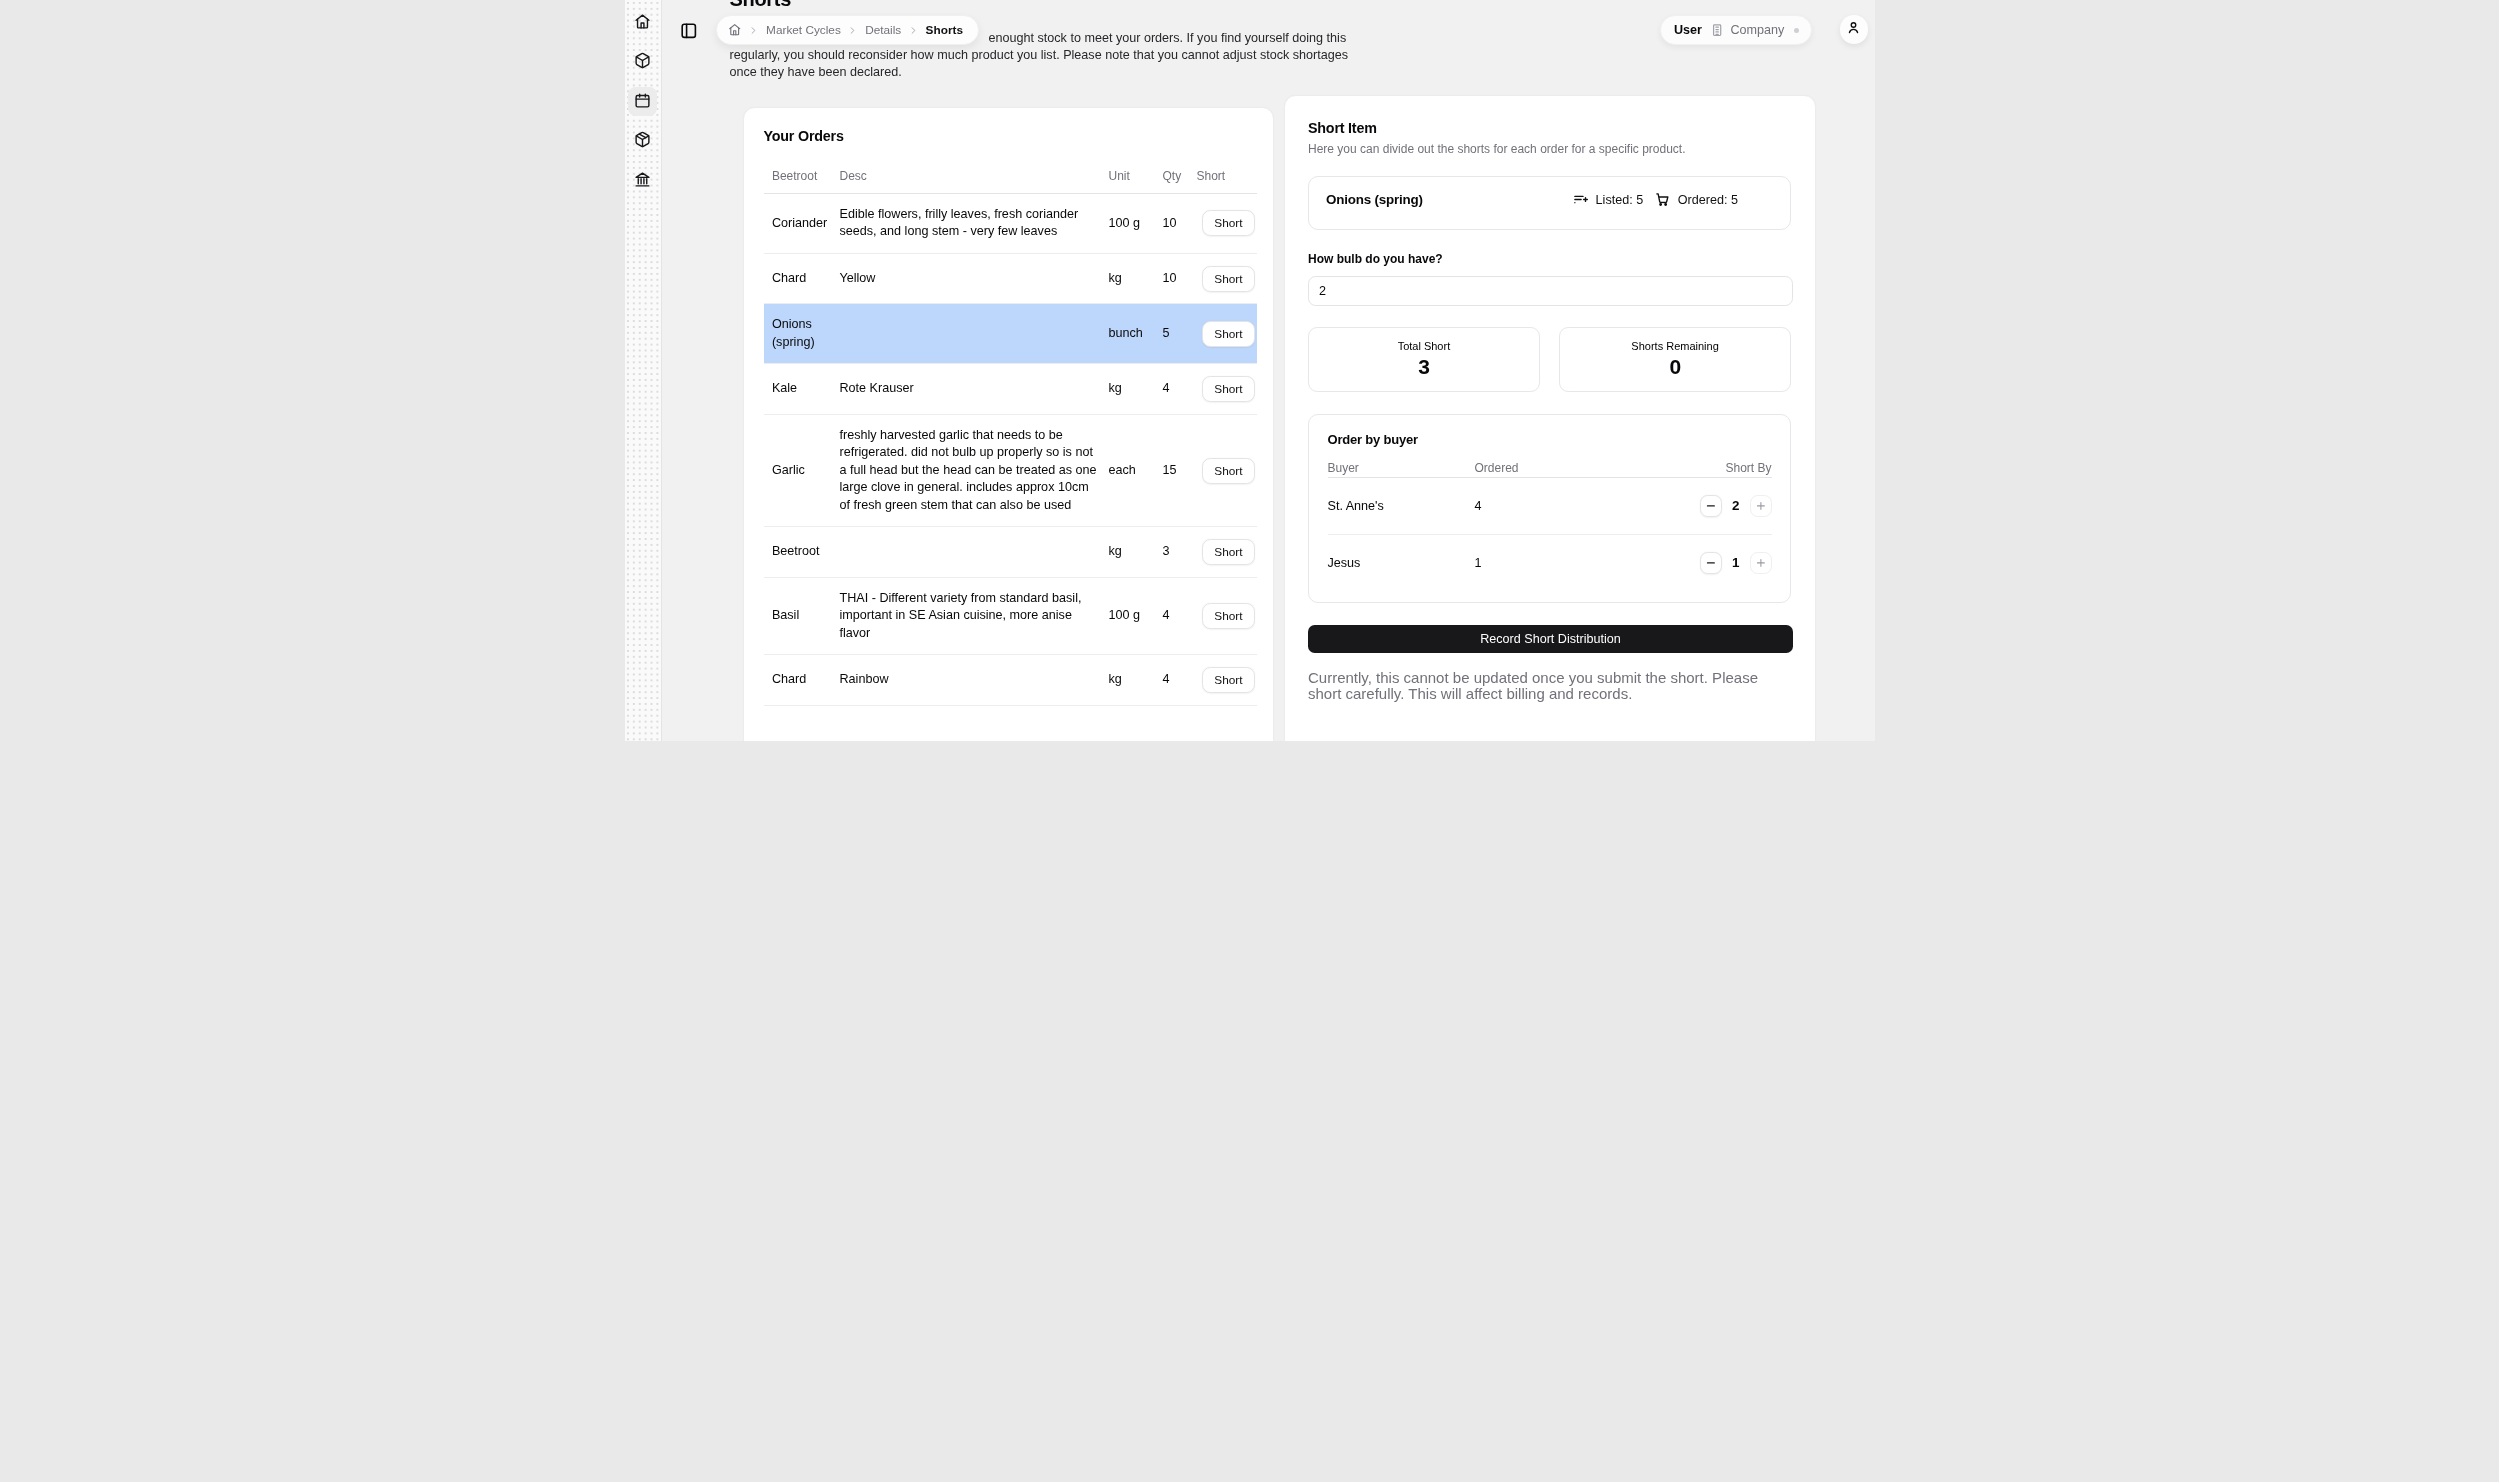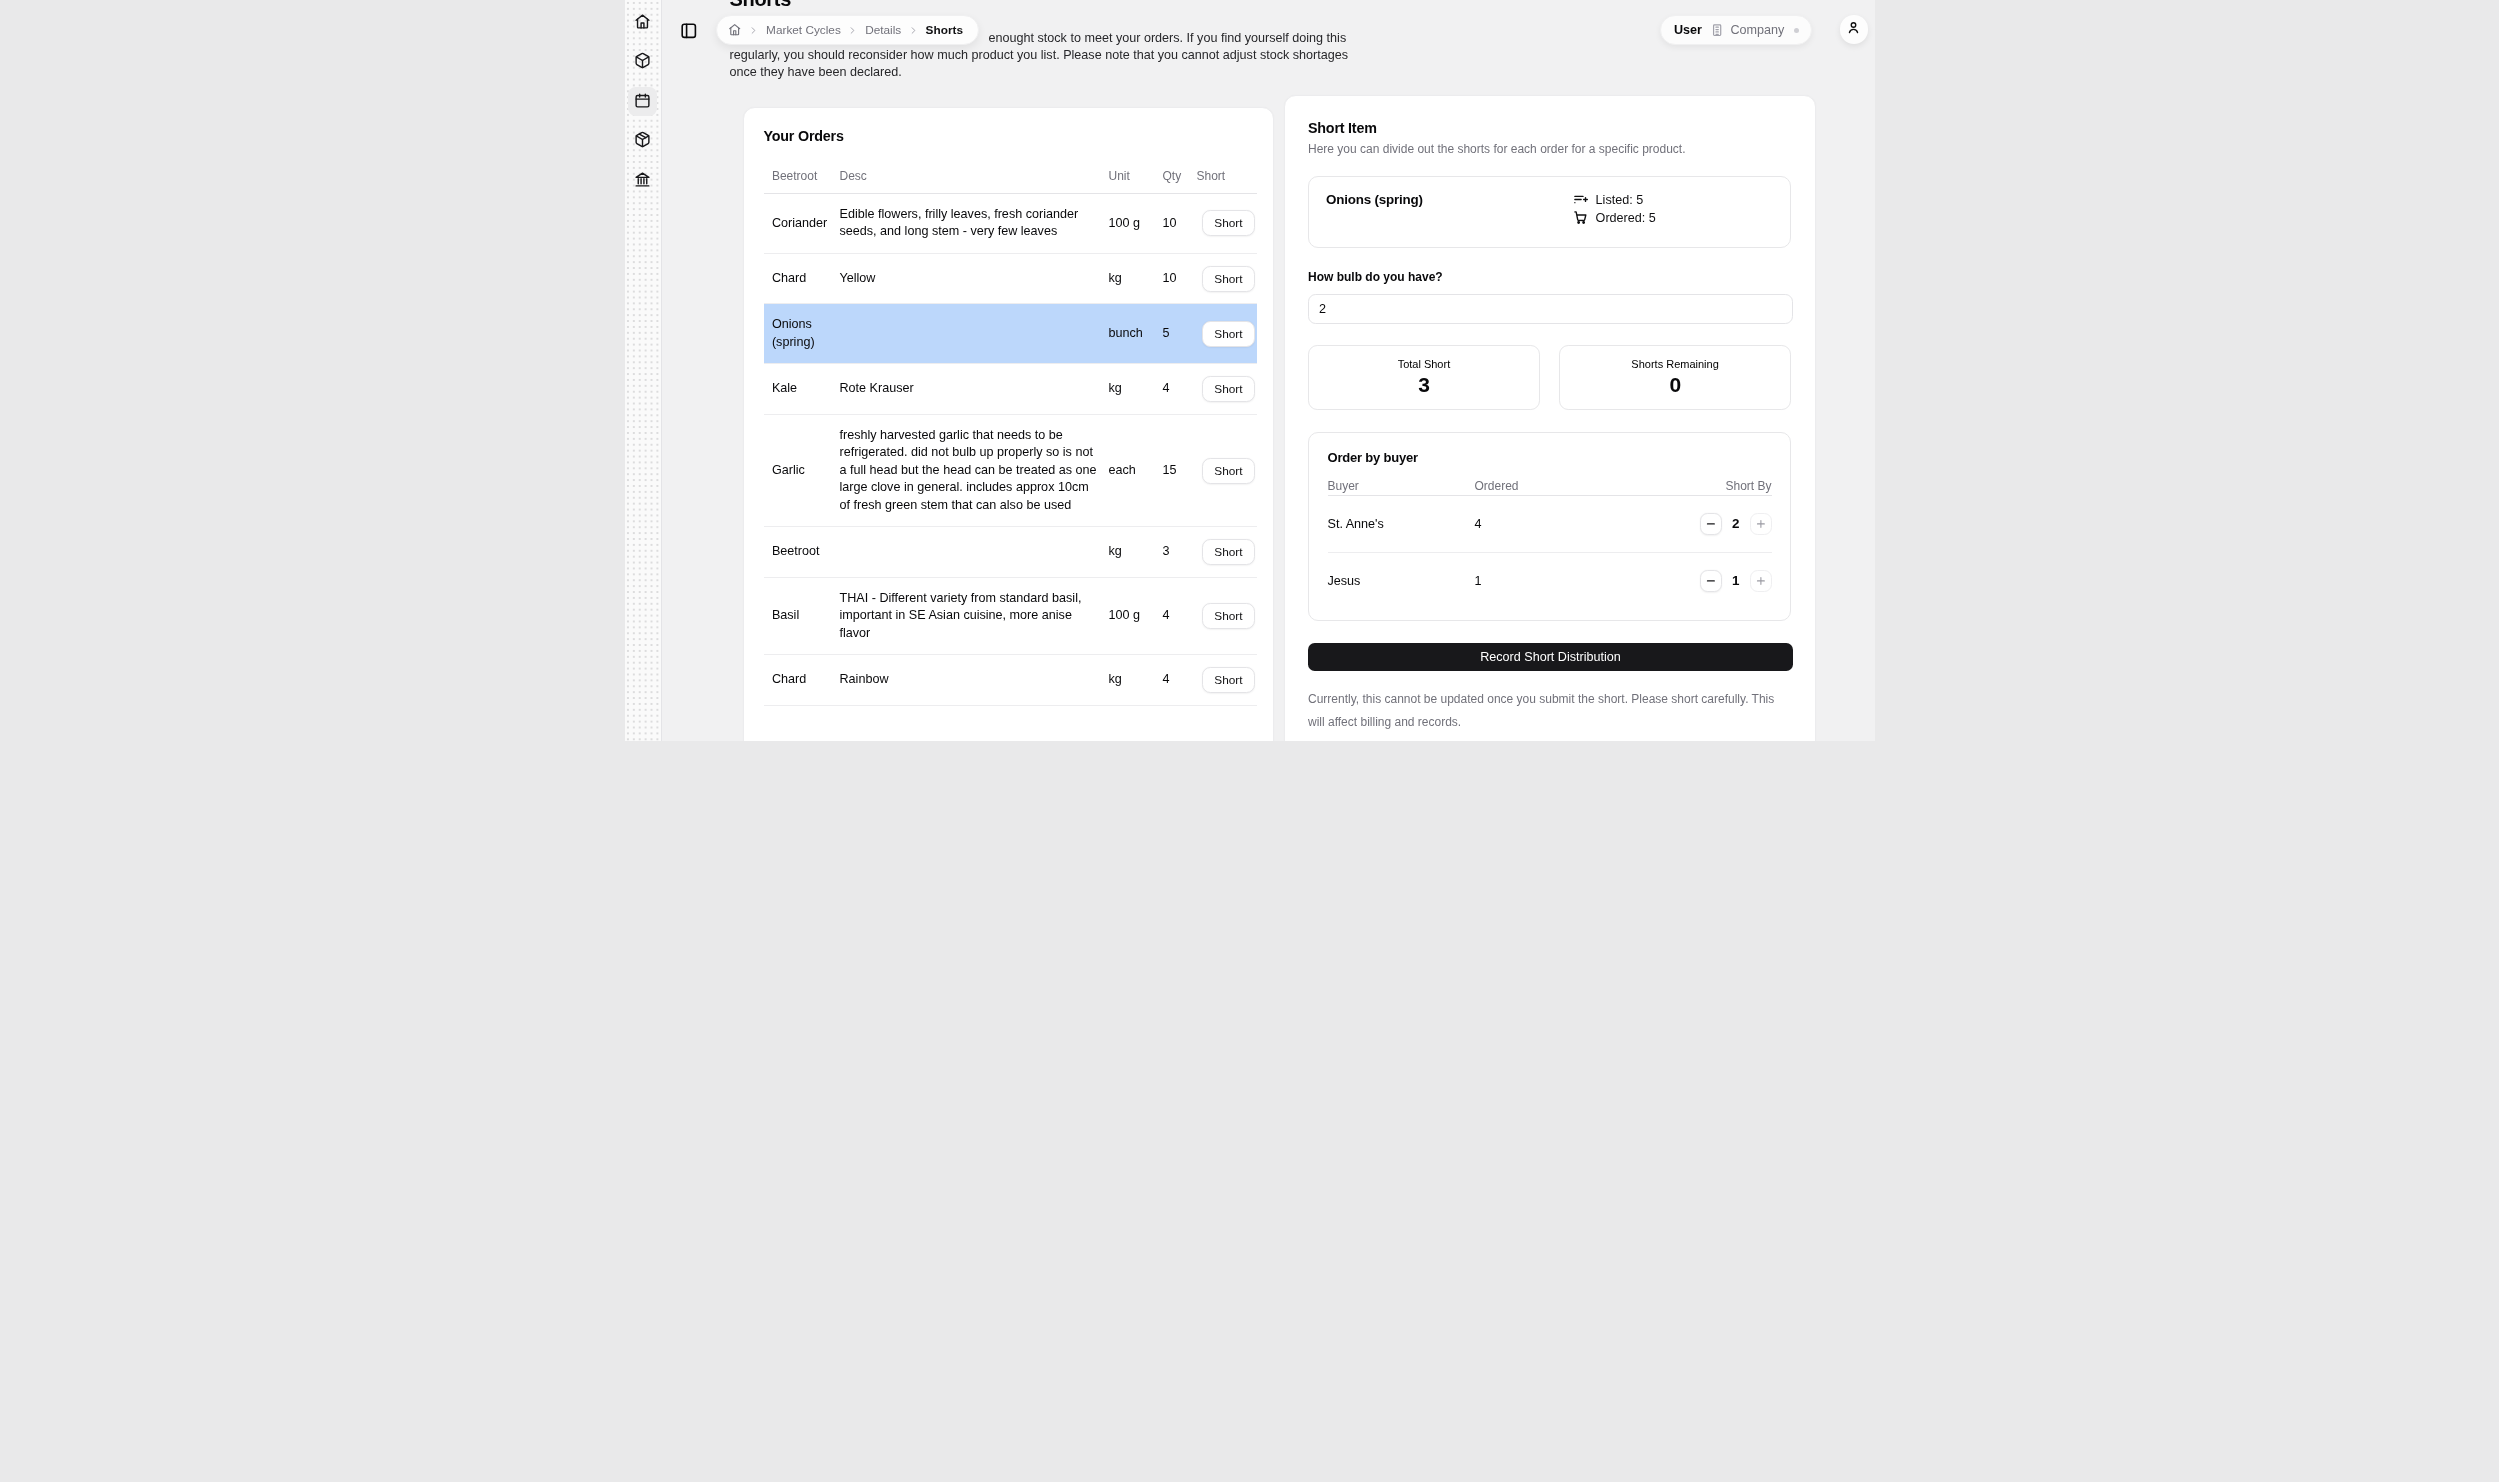--- a/index.html
+++ b/index.html
@@ -91,21 +91,21 @@
     font-family:inherit; box-shadow:0 0.8px 1.7px rgba(0,0,0,0.05); margin-left:5px;
   }
   
   .subtle { color:#71717a; }
   .short-sub { font-size:12px; margin-top:6.7px; }
   .sum-box {
     margin-top:20px; border:0.8px solid #e7e7e9; border-radius:10px; padding:15px 17px 22px 17px;
     display:flex; align-items:flex-start;
   }
   .sum-name { font-size:13.4px; font-weight:700; width:247px; flex:none; letter-spacing:-0.2px; }
-  .sum-stats { display:flex; flex-direction:column; gap:3px; }
+  .sum-stats { display:flex; flex-direction:row; gap:12px; }
   .sum-row { display:flex; align-items:center; gap:7.6px; font-size:12.6px; color:#111113; }
   .sum-row svg { width:15px; height:15px; flex:none; }
   .qty-label { margin-top:22px; font-size:12px; font-weight:600; }
   .qty-input {
     margin-top:10px; width:485px; height:30px; border:0.8px solid #e4e4e7; border-radius:7.6px;
     padding:0 10px; font-size:12.6px; font-family:inherit; color:#09090b; background:#fff; outline:none;
   }
   .stat-row { display:flex; gap:19.3px; margin-top:21px; }
   .stat-box {
     flex:1; height:65px; border:0.8px solid #e7e7e9; border-radius:9.2px;
@@ -126,21 +126,21 @@
     width:22px; height:22px; border-radius:7.6px; background:#fff; display:flex; align-items:center;
     justify-content:center; cursor:pointer; font-family:inherit;
   }
   .step-minus { border:0.8px solid #e4e4e7; box-shadow:0 0.8px 1.7px rgba(0,0,0,0.06); color:#18181b; }
   .step-plus  { border:0.8px solid #efeff1; color:#9a9aa2; }
   .step-val { font-size:13.4px; font-weight:700; min-width:9.2px; text-align:center; }
   .record-btn {
     margin-top:22px; width:485px; height:28px; background:#18181b; border:none; border-radius:6.7px;
     color:#fff; font-size:12.6px; font-weight:500; font-family:inherit; cursor:pointer;
   }
-  .footnote { margin-top:17px; font-size:12px; line-height:23px; color:#71717a; width:483px; }
+  .footnote { margin-top:17px; font-size:15px; line-height:16px; color:#71717a; width:483px; }
 </style>
 </head>
 <body>
 
 <div class="page">
 
   <nav class="sidebar">
     <div class="side-btn">
       <span><svg viewBox="0 0 24 24" fill="none" stroke="currentColor" stroke-width="2" stroke-linecap="round" stroke-linejoin="round" width="17" height="17">
             <path d="M3 10.2 12 3l9 7.2"></path>

